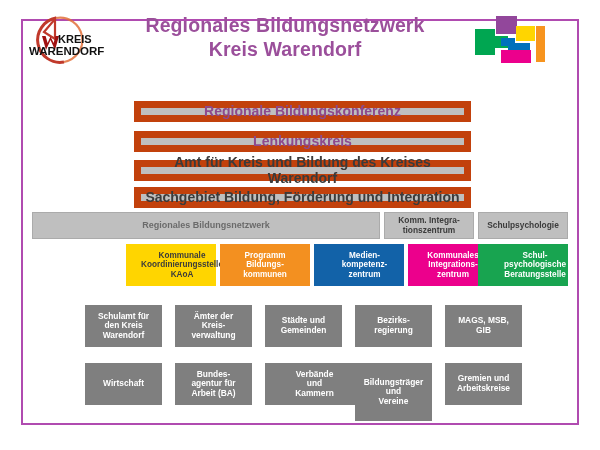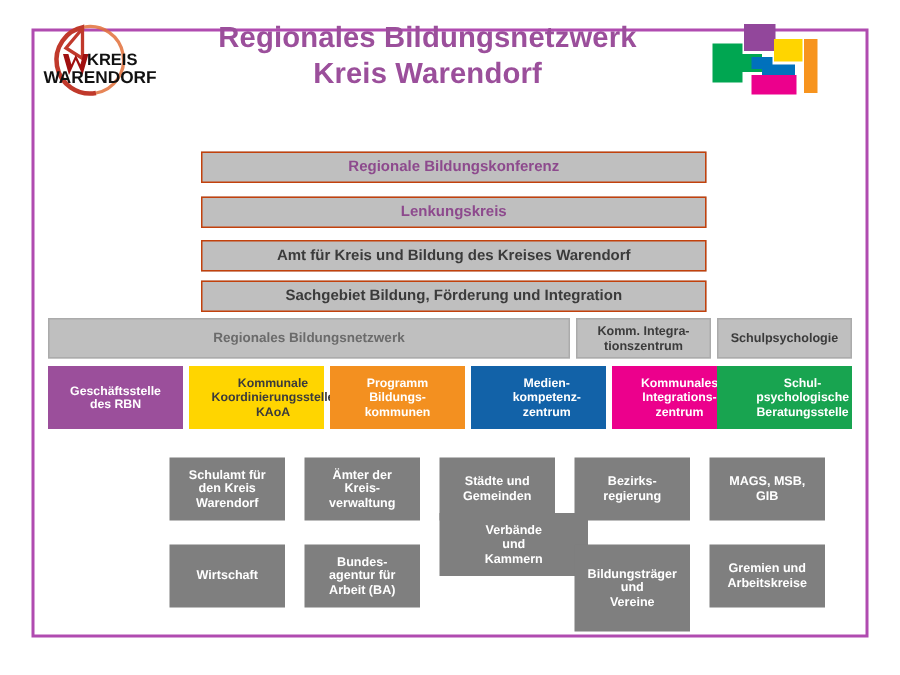--- a/index.html
+++ b/index.html
@@ -46,39 +46,39 @@
     position:absolute;
     box-sizing:border-box;
     display:flex;align-items:center;justify-content:center;
     text-align:center;
     line-height:1.14;
     font-weight:bold;
     padding:1px 2px;
   }
   .bar{
     background:#bfbfbf;
-    border:1px solid #c2410c;
-    font-size:10px;
+    border:7px solid #c2410c;
+    font-size:14px;
   }
   .bar.purple-text{color:#8d4a8d;}
   .bar.dark-text{color:#3b3b3b;font-weight:bold;}
 
   .seg{
     background:#bfbfbf;border:1px solid #ababab;
     color:#3b3b3b;font-size:8.4px;font-weight:bold;
   }
   .seg.light{color:#6b6b6b;font-size:9px;}
 
   .color-box{
     color:#ffffff;font-size:8.2px;font-weight:bold;
     border:none;
   }
   .gray-box{
     background:#7f7f7f;color:#ffffff;
-    font-size:8.4px;font-weight:bold;border:none;margin-left:28px;
+    font-size:8.4px;font-weight:bold;border:none;
   }
 </style>
 </head>
 <body>
 
 <div id="stage">
 
   <div id="frame"></div>
 
   <div id="kreis-logo">
@@ -127,24 +127,20 @@
     <span>Regionales Bildungsnetzwerk</span>
   </div>
   <div class="box seg" style="left:384px;top:212px;width:90px;height:27px;white-space:pre-line;">
     <span>Komm. Integra-
 tionszentrum</span>
   </div>
   <div class="box seg" style="left:478px;top:212px;width:90px;height:27px;">
     <span>Schulpsychologie</span>
   </div>
 
-  <div class="box color-box" style="left:32px;top:244px;width:90px;height:42px;background:#9b4f9b;white-space:pre-line;">
-    <span>Geschäftsstelle
-des RBN</span>
-  </div>
   <div class="box color-box" style="left:126px;top:244px;width:90px;height:42px;background:#ffd500;color:#3b3b3b;white-space:pre-line;padding-left:24px;">
     <span>Kommunale
 Koordinierungsstelle
 KAoA</span>
   </div>
   <div class="box color-box" style="left:220px;top:244px;width:90px;height:42px;background:#f39020;white-space:pre-line;">
     <span>Programm
 Bildungs-
 kommunen</span>
   </div>
@@ -188,21 +184,21 @@
   </div>
 
   <div class="box gray-box" style="left:85px;top:363px;width:77px;height:42px;white-space:pre-line;">
     <span>Wirtschaft</span>
   </div>
   <div class="box gray-box" style="left:175px;top:363px;width:77px;height:42px;white-space:pre-line;">
     <span>Bundes-
 agentur für
 Arbeit (BA)</span>
   </div>
-  <div class="box gray-box" style="left:265px;top:342px;width:99px;height:42px;white-space:pre-line;">
+  <div class="box gray-box" style="left:265px;top:363px;width:99px;height:42px;white-space:pre-line;">
     <span>Verbände
 und
 Kammern</span>
   </div>
   <div class="box gray-box" style="left:355px;top:363px;width:77px;height:58px;white-space:pre-line;">
     <span>Bildungsträger
 und
 Vereine</span>
   </div>
   <div class="box gray-box" style="left:445px;top:363px;width:77px;height:42px;white-space:pre-line;">

